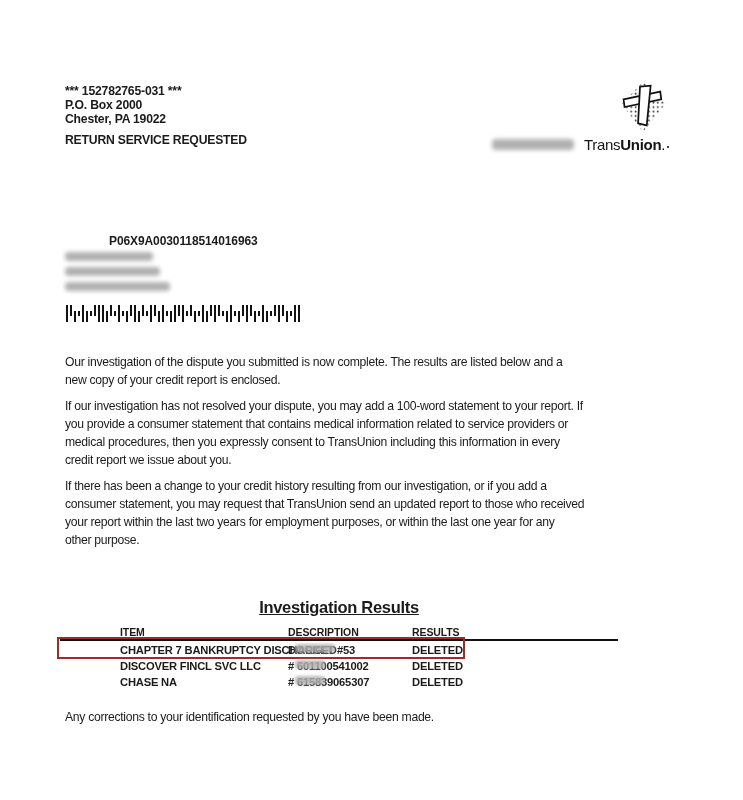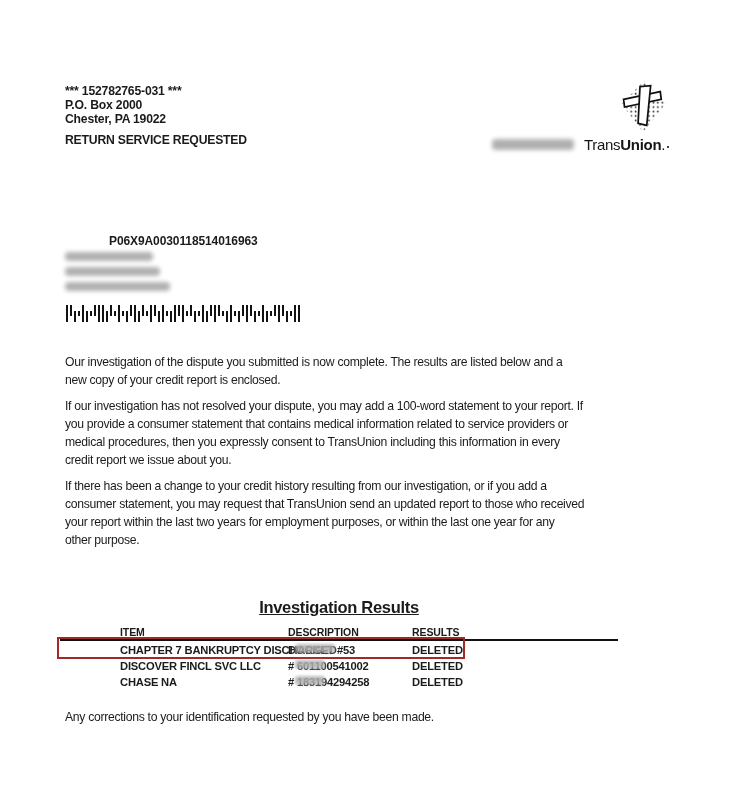--- a/index.html
+++ b/index.html
@@ -172,19 +172,19 @@
   <span class="c-item" style="top:660px">DISCOVER FINCL SVC LLC</span>
   <span class="c-desc" style="top:660px">
       <span># 601100541002</span>
       <span class="redact-sm" style="width:30px"></span>
     </span>
   <span class="c-res" style="top:660px">DELETED</span>
 </div>
 <div class="trow">
   <span class="c-item" style="top:676px">CHASE NA</span>
   <span class="c-desc" style="top:676px">
-      <span># 183194294258</span>
+      <span># 615839065307</span>
       <span class="redact-sm" style="width:30px"></span>
     </span>
   <span class="c-res" style="top:676px">DELETED</span>
 </div>
 
 <div class="closing">Any corrections to your identification requested by you have been made.</div>
 
 </body></html>

